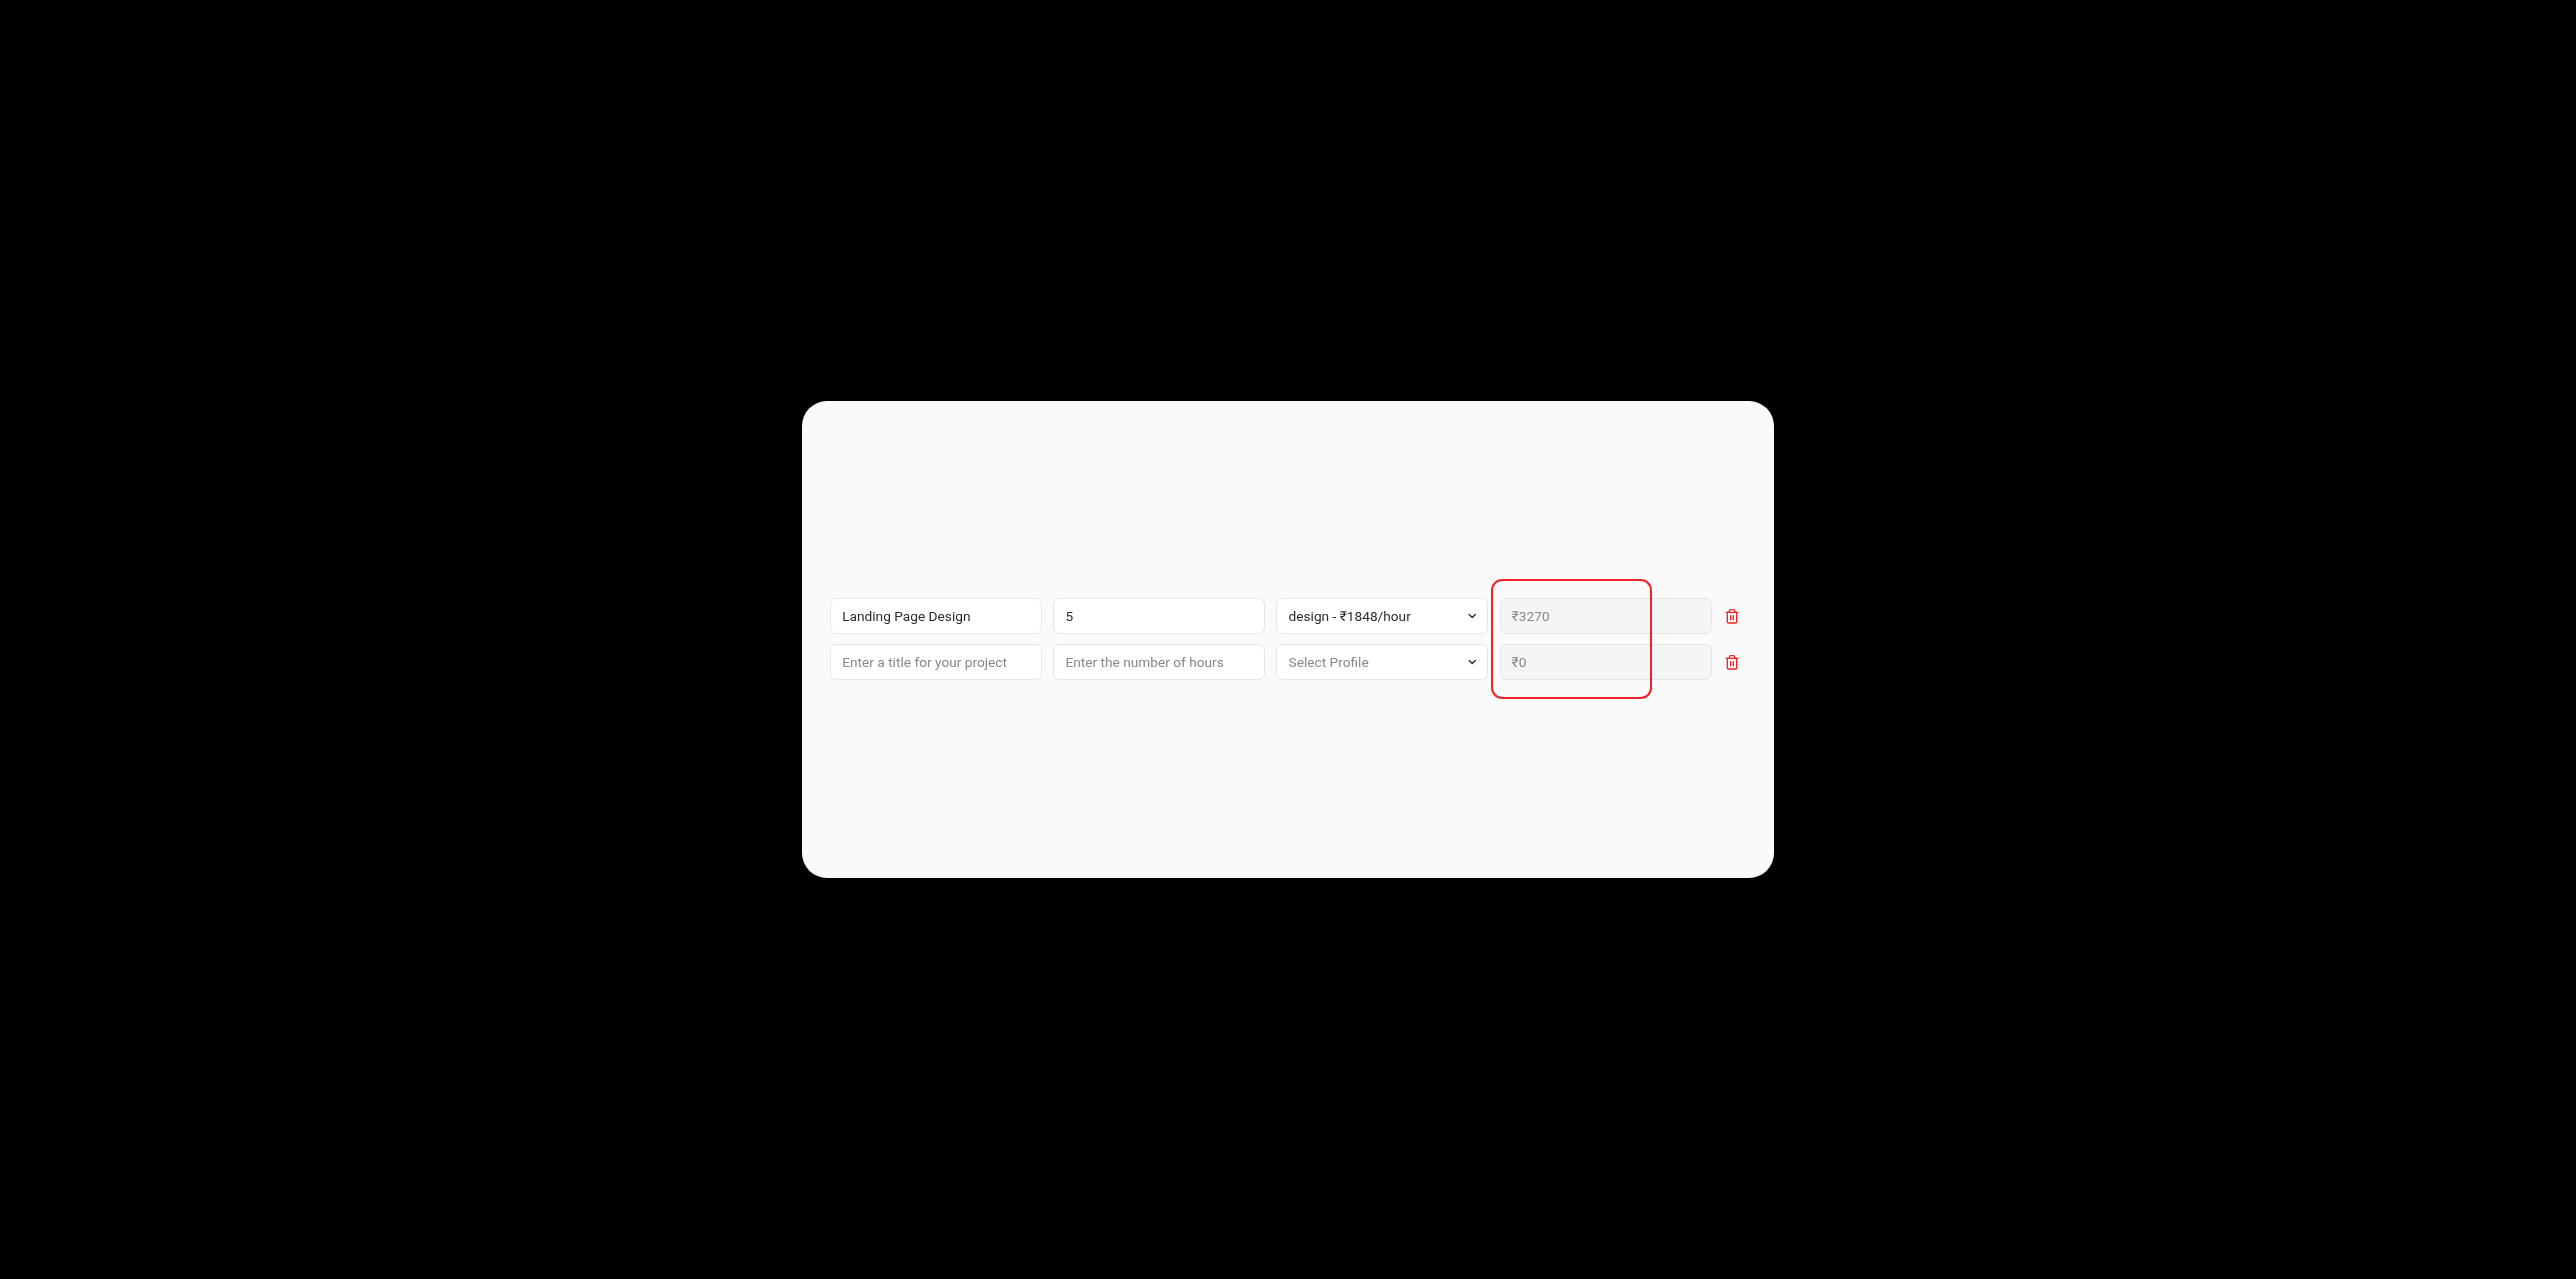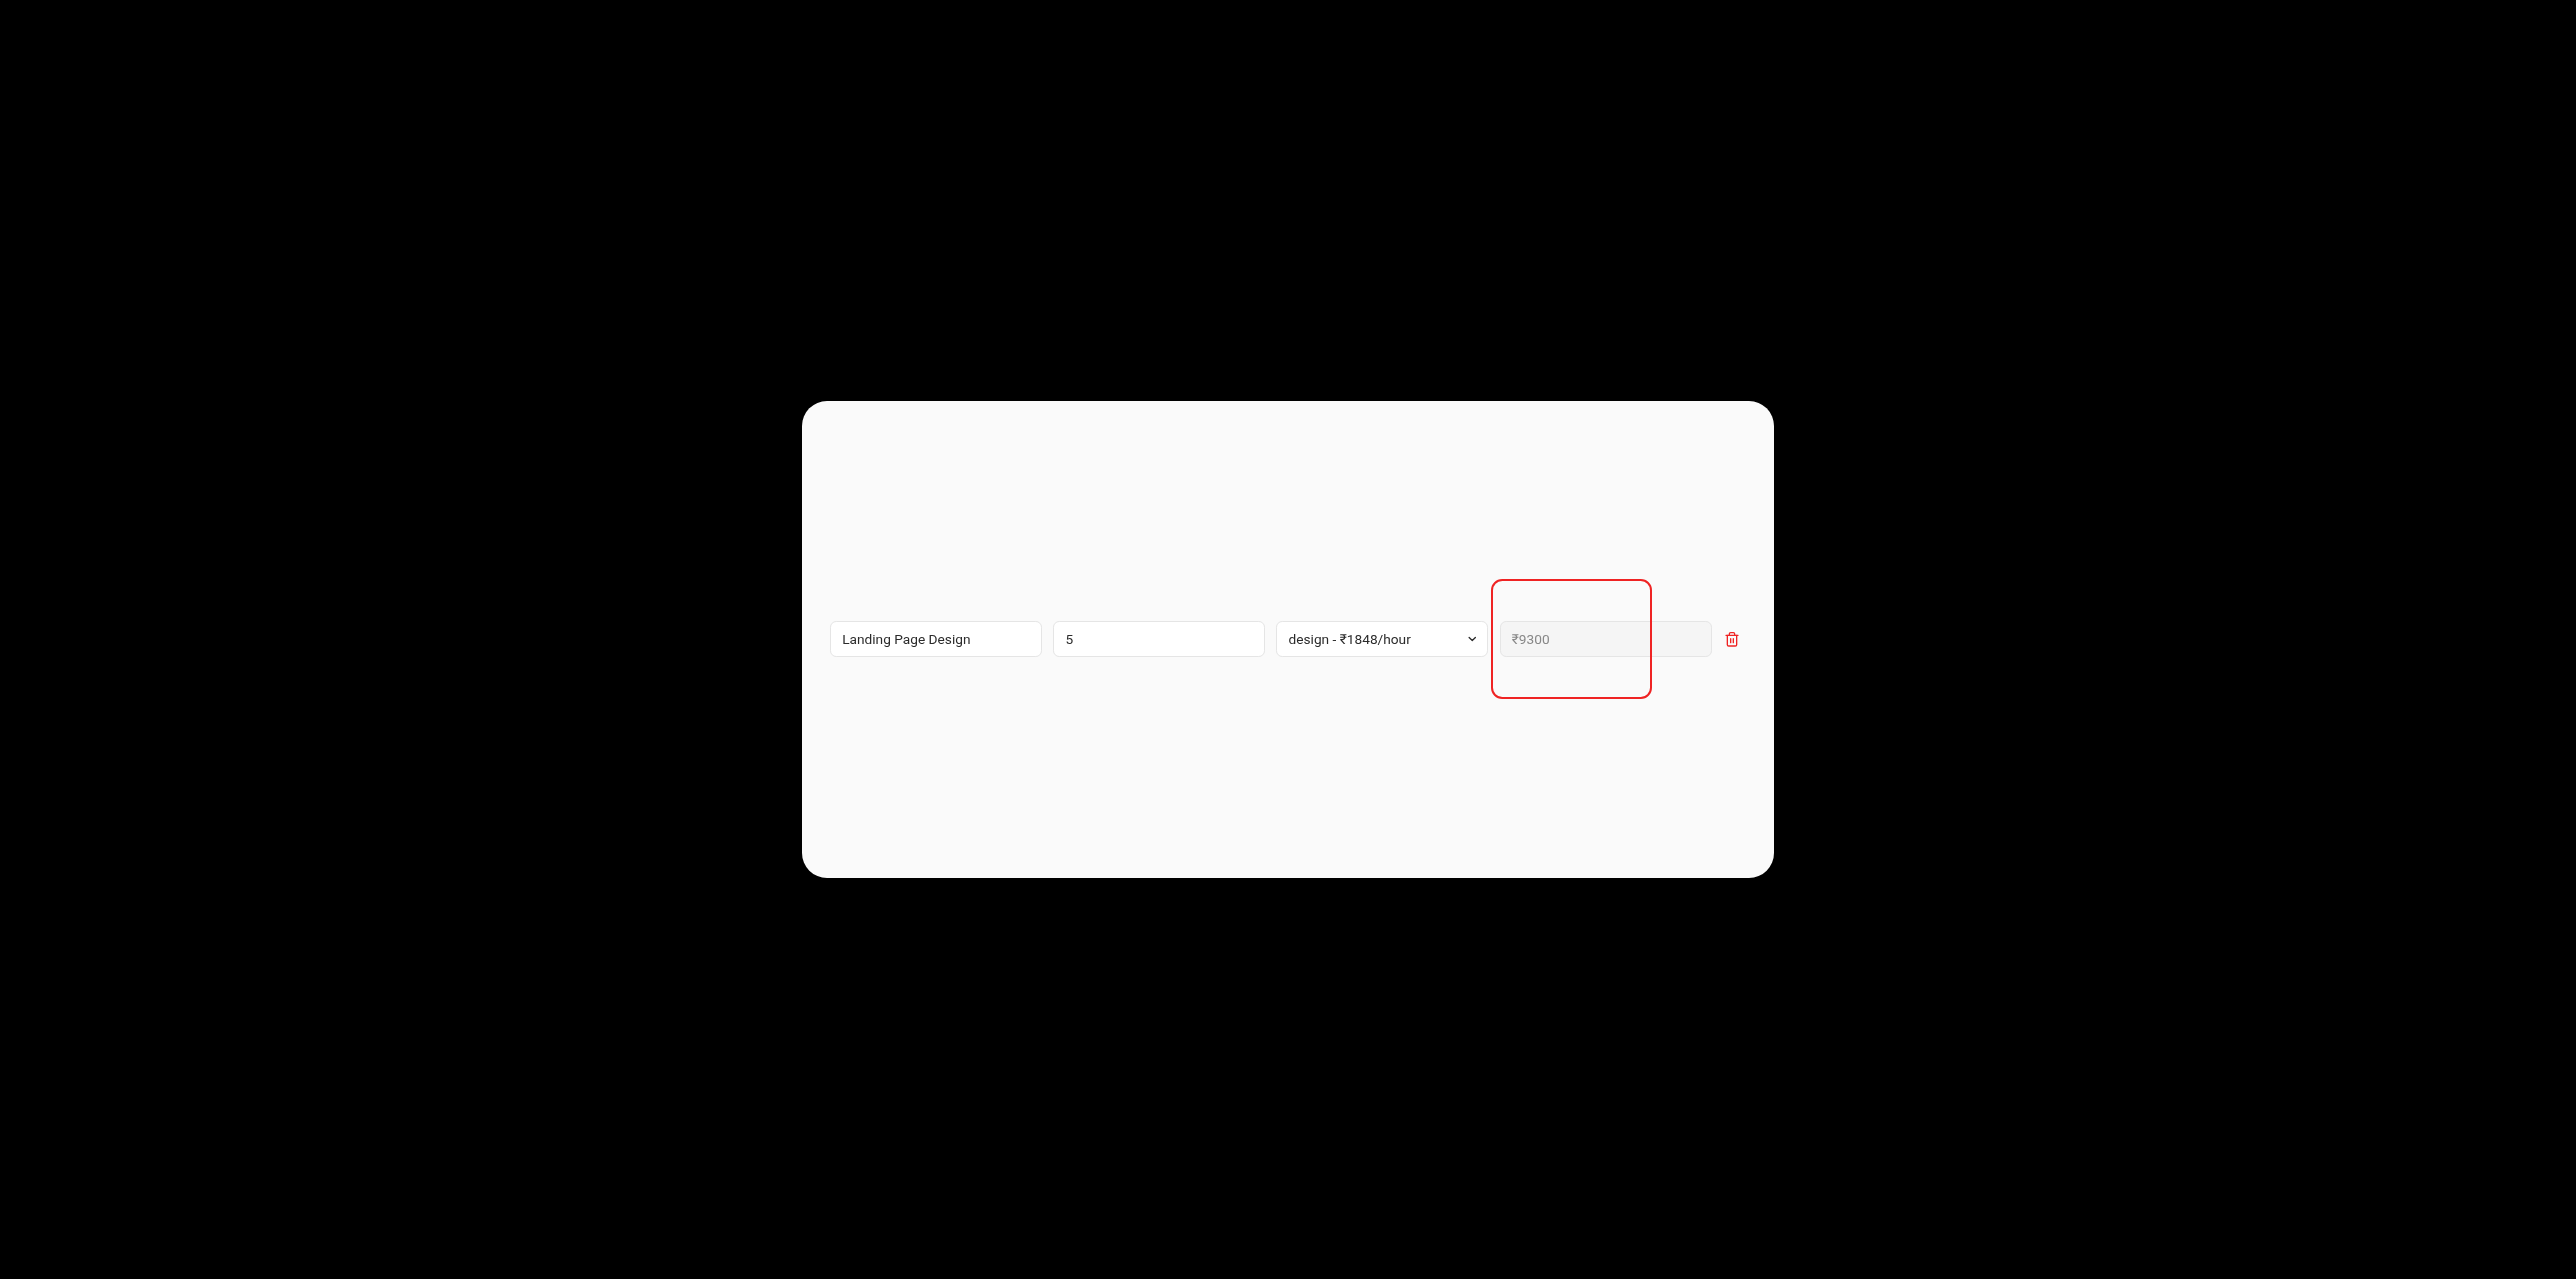--- a/index.html
+++ b/index.html
@@ -146,32 +146,56 @@
       <input type="text" class="field col-title" placeholder="Enter a title for your project" value="Landing Page Design" style="">
       <input type="text" class="field col-hours" placeholder="Enter the number of hours" value="5" style="">
       <div class="select-wrap">
         <div class="field">design - ₹1848/hour</div>
         <span class="chevron">
           <svg viewBox="0 0 24 24" fill="none" stroke="#2b2b2b" stroke-width="2.5" stroke-linecap="round" stroke-linejoin="round">
             <polyline points="6 9 12 15 18 9"></polyline>
           </svg>
         </span>
       </div>
-      <div class="field col-amount disabled">₹9300</div>
+      <div class="field col-amount disabled">₹3270</div>
       <button class="trash">
         <span>
           <svg viewBox="0 0 24 24" fill="none" stroke="#ef2323" stroke-width="2" stroke-linecap="round" stroke-linejoin="round">
             <polyline points="3 6 5 6 21 6"></polyline>
             <path d="M19 6v14a2 2 0 0 1-2 2H7a2 2 0 0 1-2-2V6"></path>
             <path d="M8 6V4a2 2 0 0 1 2-2h4a2 2 0 0 1 2 2v2"></path>
             <line x1="10" y1="11" x2="10" y2="17"></line>
             <line x1="14" y1="11" x2="14" y2="17"></line>
           </svg>
         </span>
       </button>
     </div>
 
+    <div class="row">
+      <input type="text" class="field col-title" placeholder="Enter a title for your project" style="">
+      <input type="text" class="field col-hours" placeholder="Enter the number of hours" style="">
+      <div class="select-wrap">
+        <div class="field placeholder">Select Profile</div>
+        <span class="chevron">
+          <svg viewBox="0 0 24 24" fill="none" stroke="#2b2b2b" stroke-width="2.5" stroke-linecap="round" stroke-linejoin="round">
+            <polyline points="6 9 12 15 18 9"></polyline>
+          </svg>
+        </span>
+      </div>
+      <div class="field col-amount disabled">₹0</div>
+      <button class="trash">
+        <span>
+          <svg viewBox="0 0 24 24" fill="none" stroke="#ef2323" stroke-width="2" stroke-linecap="round" stroke-linejoin="round">
+            <polyline points="3 6 5 6 21 6"></polyline>
+            <path d="M19 6v14a2 2 0 0 1-2 2H7a2 2 0 0 1-2-2V6"></path>
+            <path d="M8 6V4a2 2 0 0 1 2-2h4a2 2 0 0 1 2 2v2"></path>
+            <line x1="10" y1="11" x2="10" y2="17"></line>
+            <line x1="14" y1="11" x2="14" y2="17"></line>
+          </svg>
+        </span>
+      </button>
+    </div>
 
   </div>
 
   <div class="highlight-box" id="highlight" style="left: 689px; top: 178px; width: 161px; height: 120px;"></div>
 </div>
 
 
 </body></html>

